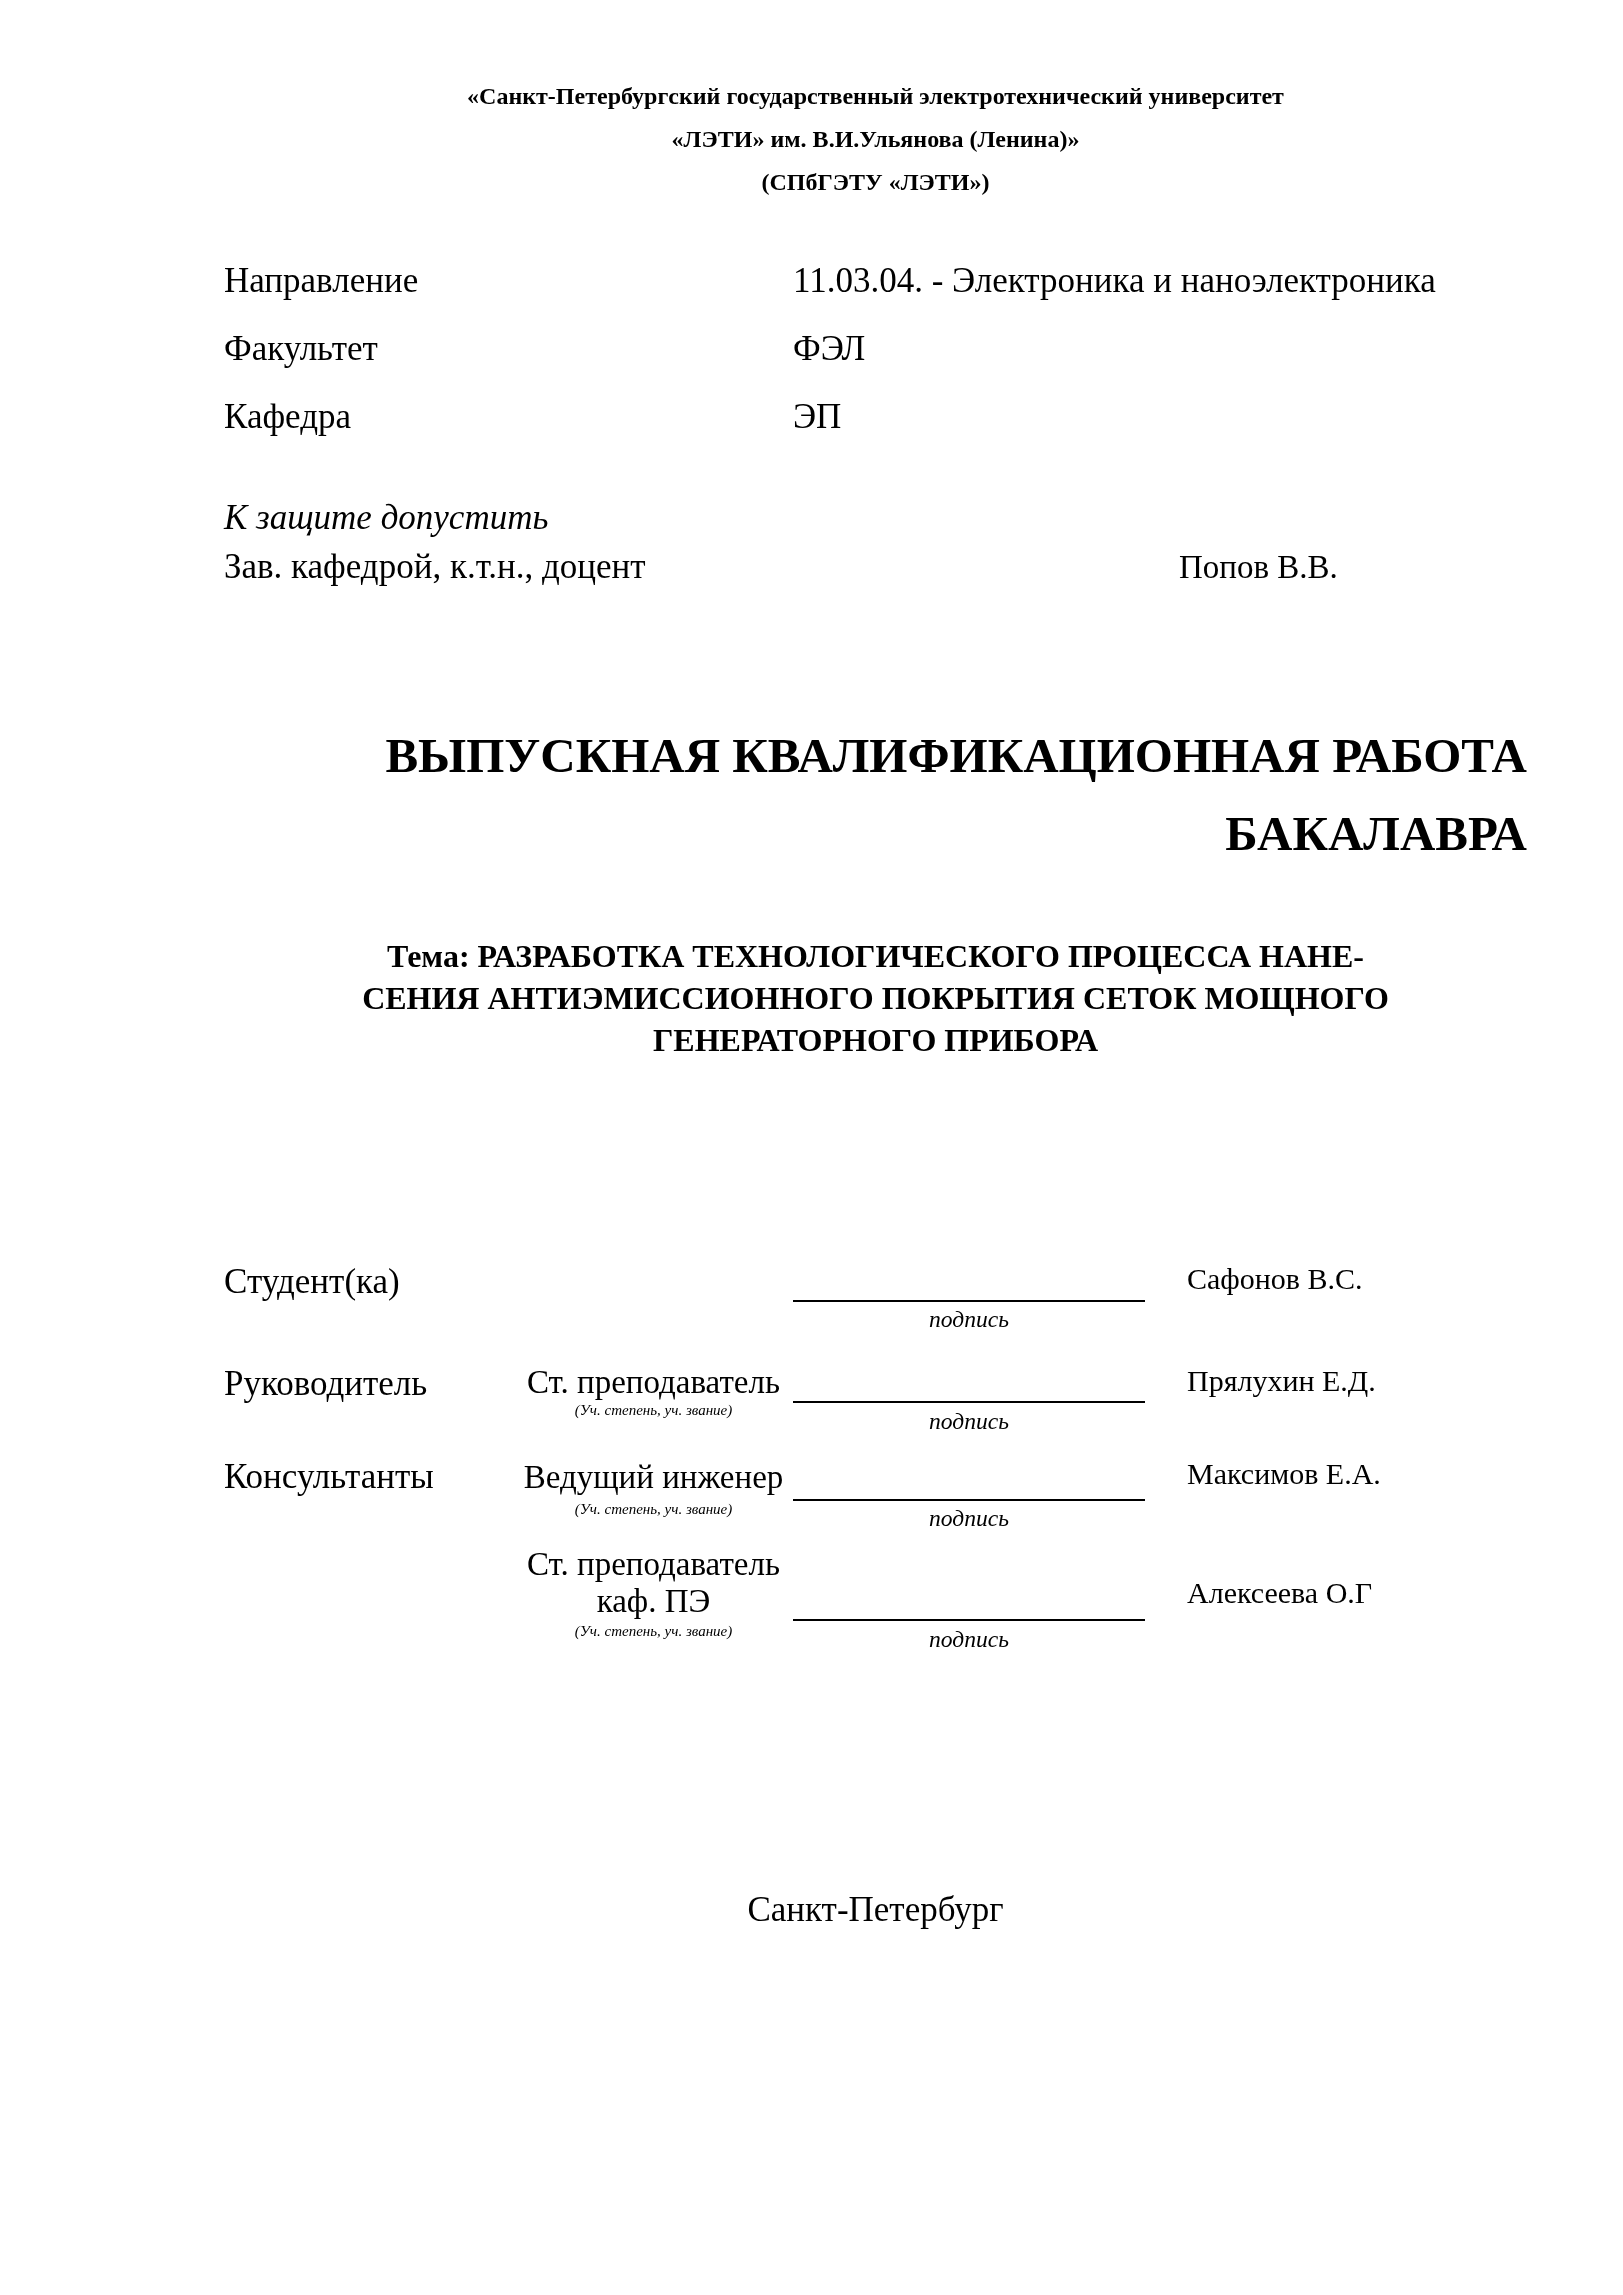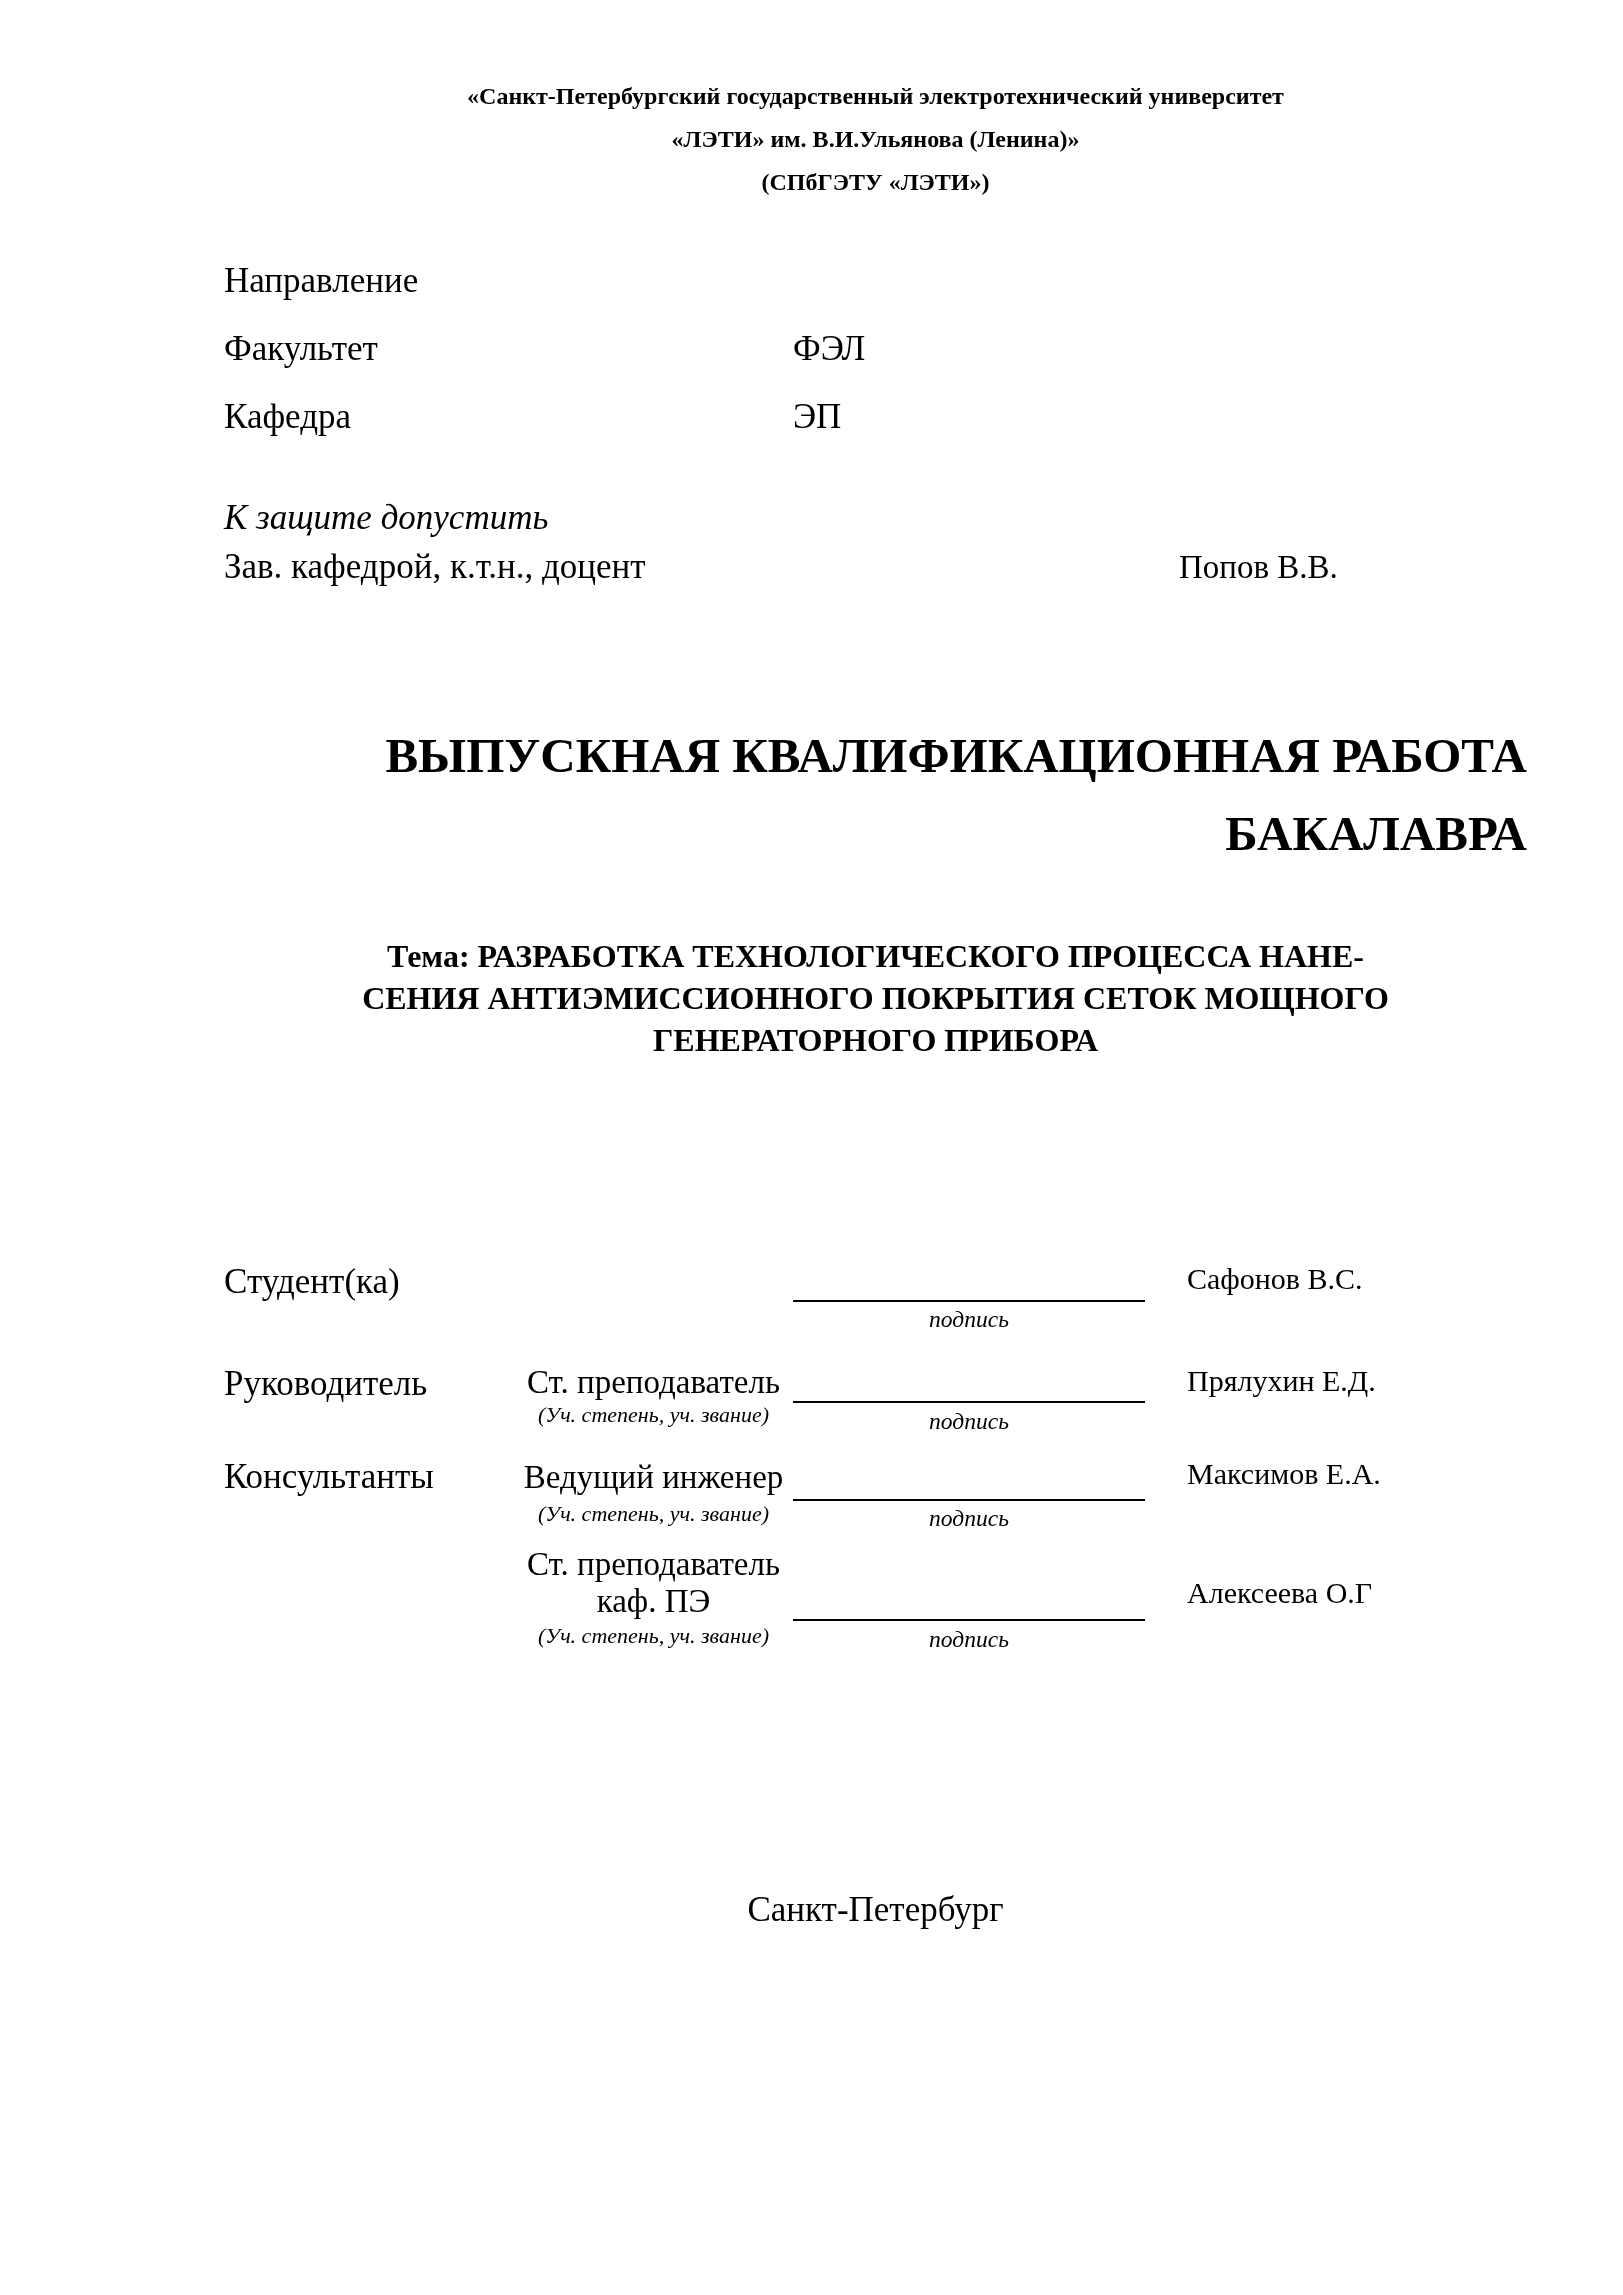--- a/index.html
+++ b/index.html
@@ -13,39 +13,40 @@
   .inforow{left:224px;width:1303px;font-size:35px;height:41px;}
   .inforow .lbl{font-weight:normal;}
   .inforow .val{position:absolute;left:569px;top:0;white-space:nowrap;}
   .admission-note{left:224px;font-size:35px;font-style:italic;}
   .admission-row{left:224px;width:1303px;font-size:35px;height:41px;}
   .admission-row .nm{position:absolute;left:955px;top:1.6px;font-size:33px;white-space:nowrap;}
   .title{font-size:49px;font-weight:bold;white-space:nowrap;text-align:right;}
   .theme{font-size:32px;font-weight:bold;line-height:42px;}
   .role{left:224px;font-size:35px;white-space:nowrap;}
   .pos{left:510px;width:287px;text-align:center;font-size:33px;white-space:nowrap;}
-  .degree{left:510px;width:287px;text-align:center;font-size:22px;font-style:italic;white-space:nowrap;}
+  .degree{left:510px;width:287px;text-align:center;font-size:15px;font-style:italic;white-space:nowrap;}
   .sigline{left:793px;width:352px;height:0;border-top:2.4px solid #000;}
   .podpis{left:793px;width:352px;text-align:center;font-size:23.6px;font-style:italic;}
   .name{left:1187px;font-size:30px;white-space:nowrap;}
   .footer{font-size:35px;}
 </style>
 </head>
 <body>
 
 <div class="page">
 
   <div class="abs cblock header" style="top:75px">
     <div>«Санкт-Петербургский государственный электротехнический университет</div>
     <div>«ЛЭТИ» им. В.И.Ульянова (Ленина)»</div>
     <div>(СПбГЭТУ «ЛЭТИ»)</div>
   </div>
 
   <div class="abs inforow" style="top:261px">
     <span class="lbl">Направление</span>
+    <span class="val">11.03.04. - Электроника и наноэлектроника</span>
   </div>
   <div class="abs inforow" style="top:329px">
     <span class="lbl">Факультет</span>
     <span class="val">ФЭЛ</span>
   </div>
   <div class="abs inforow" style="top:397px">
     <span class="lbl">Кафедра</span>
     <span class="val">ЭП</span>
   </div>
 

